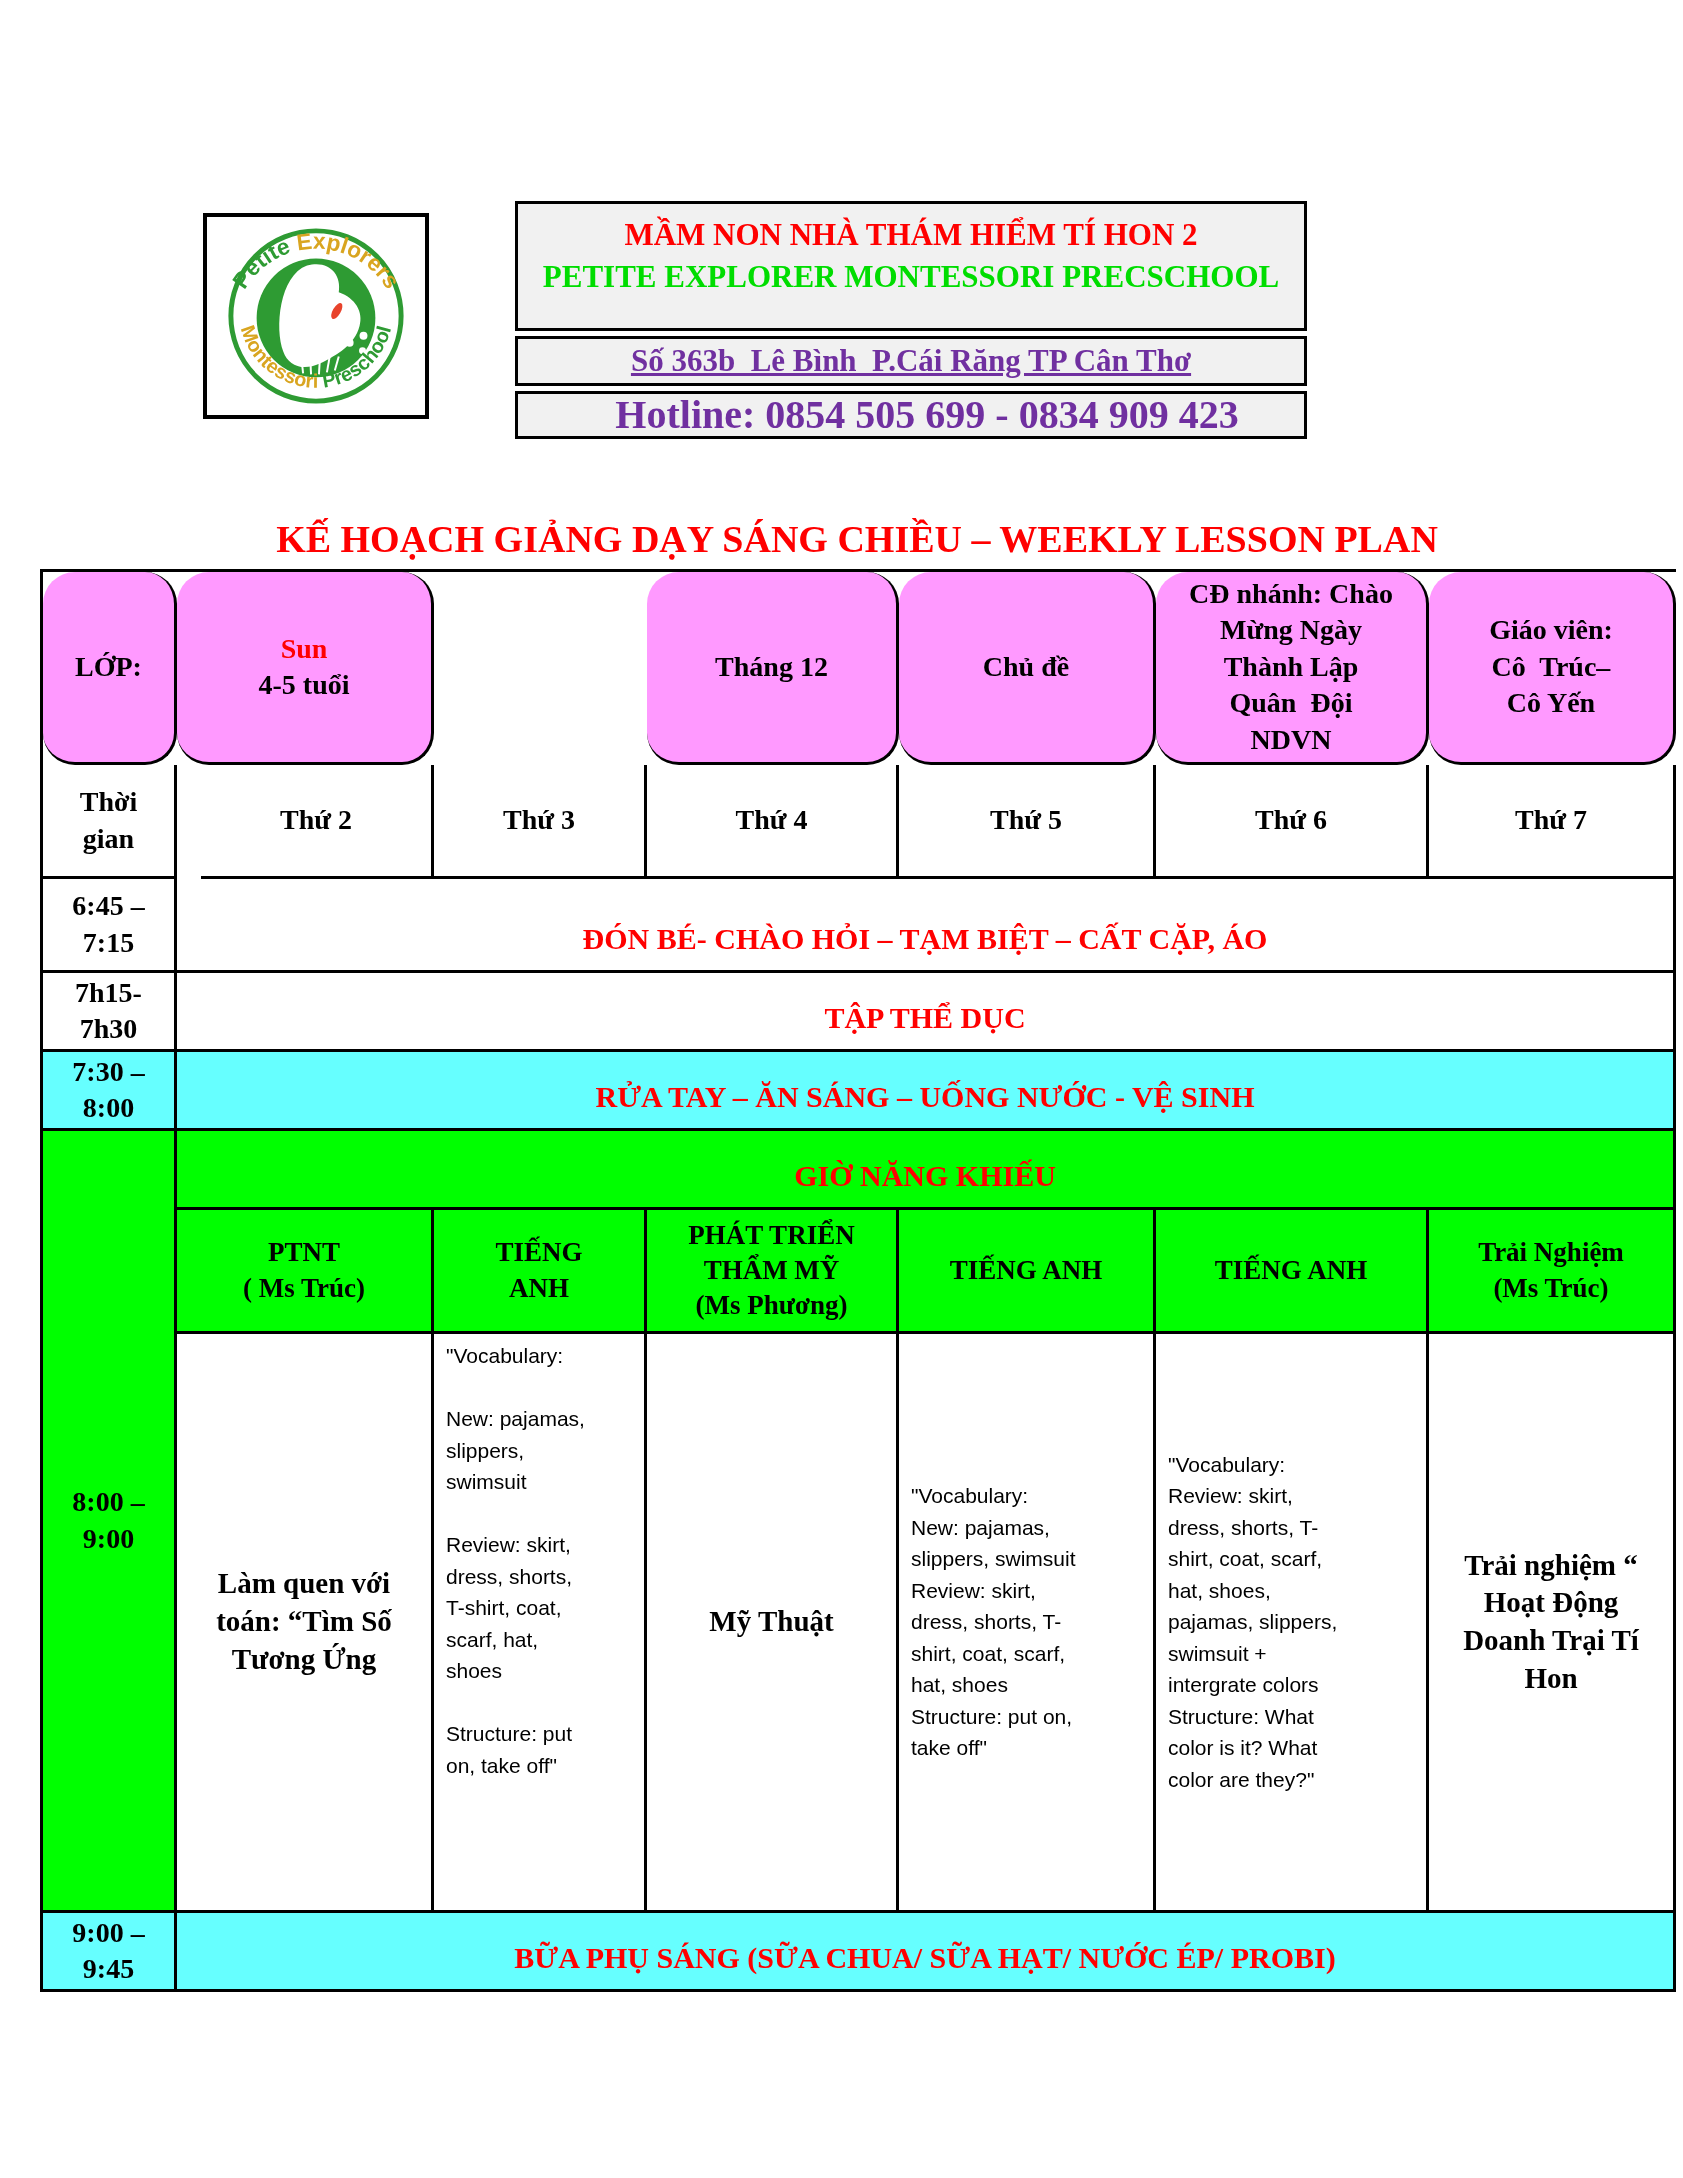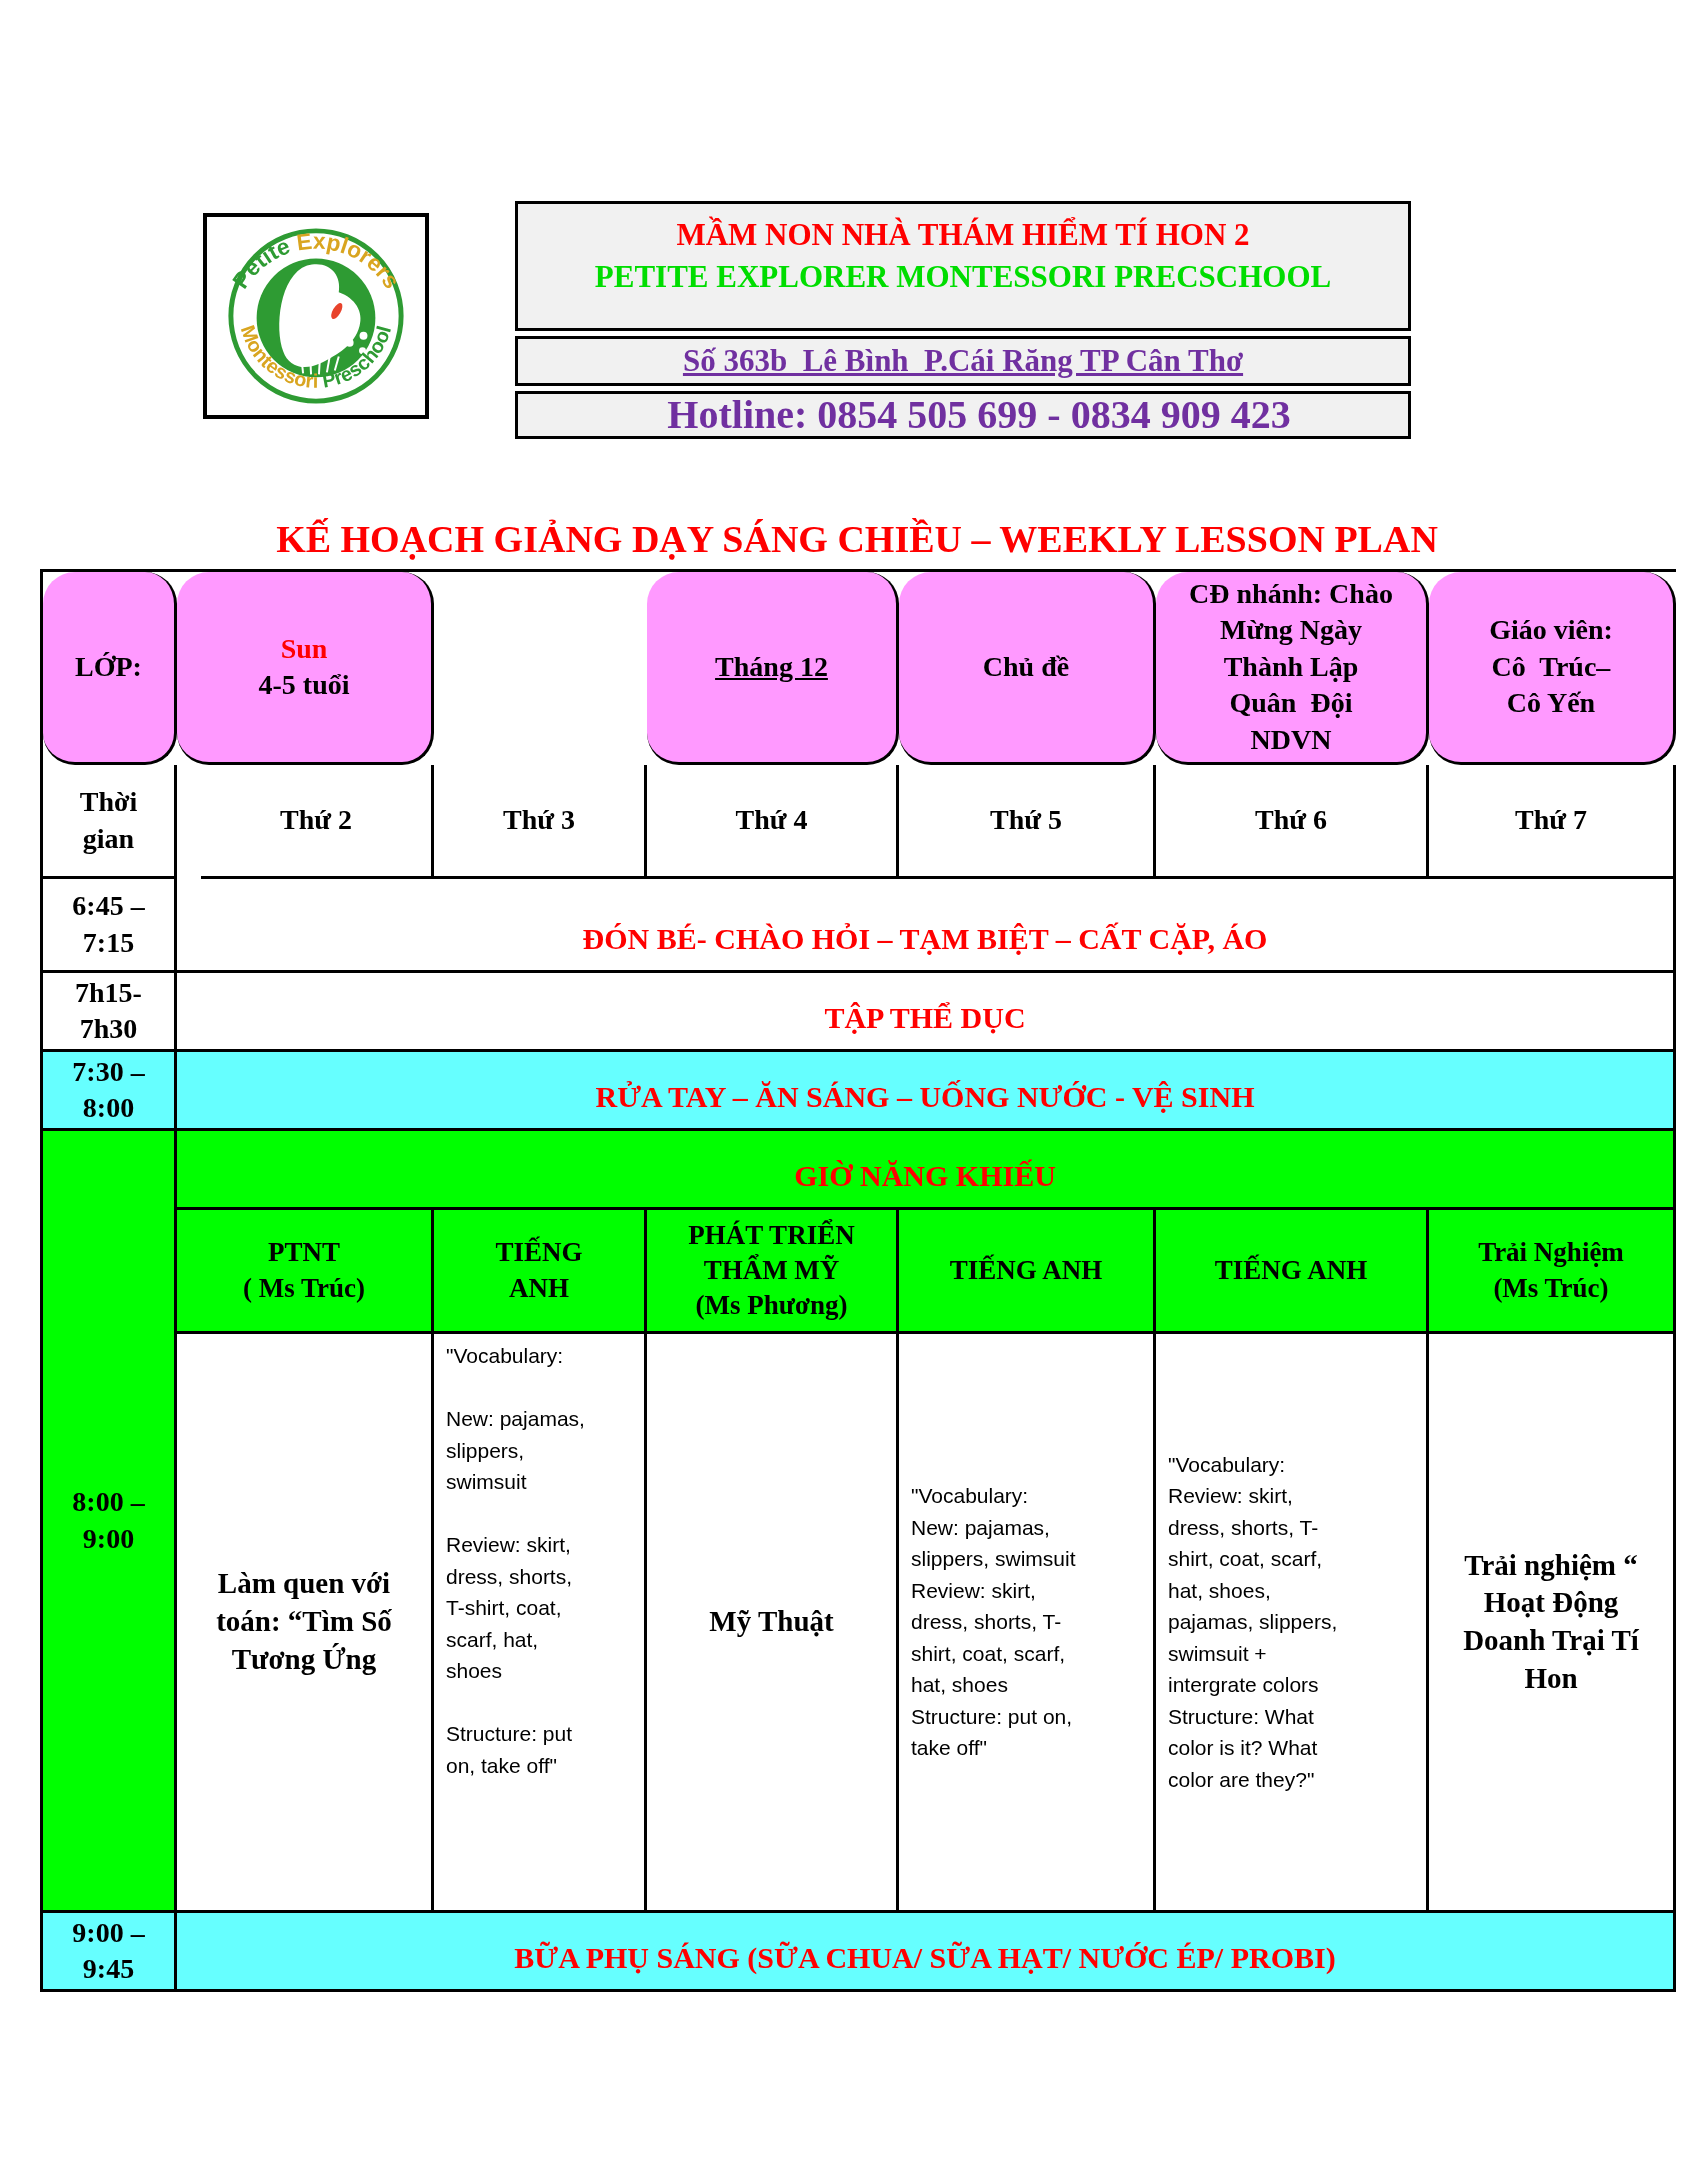--- a/index.html
+++ b/index.html
@@ -2,21 +2,21 @@
 <html><head>
 <meta charset="utf-8">
 <style>
   * { margin:0; padding:0; box-sizing:border-box; }
   html,body { width:1683px; height:2178px; background:#ffffff; position:relative;
               font-family:"Liberation Serif", serif; }
 
   
   .logo-box { position:absolute; left:203px; top:213px; width:226px; height:206px;
               border:4px solid #000; background:#fff; display:flex; align-items:center; justify-content:center; }
-  .hbox { position:absolute; left:515px; top:201px; width:896px; }
+  .hbox { position:absolute; left:515px; top:201px; width:792px; }
   .hsec { background:#f1f1f1; border:3px solid #000; text-align:center; font-weight:bold; }
   .hsec1 { height:130px; padding-top:10px; margin-bottom:5px; }
   .school-vi { font-size:31px; color:#ff0000; line-height:1.35; }
   .school-en { font-size:31px; color:#00dd00; line-height:1.35; }
   .hsec2 { height:50px; line-height:44px; margin-bottom:5px; color:#7030A0; font-size:31px;text-decoration:underline; }
   .hsec3 { height:48px; line-height:42px; color:#7030A0; font-size:40px;padding-left:32px; }
 
   .page-title { position:absolute; left:40px; top:517px; width:1634px; text-align:center;
                 font-size:38px; font-weight:bold; color:#ff0000; }
 
@@ -85,21 +85,21 @@
 
 <div class="page-title">KẾ HOẠCH GIẢNG DẠY SÁNG CHIỀU – WEEKLY LESSON PLAN</div>
 
 <div class="t">
 
   <div class="c pink" style="grid-row:1;grid-column:1;">LỚP:</div>
   <div class="c pink" style="grid-row:1;grid-column:2;">
     <span class="red">Sun</span>
     <span>4-5 tuổi</span>
   </div>
-  <div class="c pink" style="grid-row:1;grid-column:4;text-decoration:underline;">Tháng 12</div>
+  <div class="c pink" style="grid-row:1;grid-column:4;">Tháng 12</div>
   <div class="c pink" style="grid-row:1;grid-column:5;">Chủ đề</div>
   <div class="c pink" style="grid-row:1;grid-column:6;">CĐ nhánh: Chào
 Mừng Ngày
 Thành Lập
 Quân&nbsp; Đội
 NDVN</div>
   <div class="c pink" style="grid-row:1;grid-column:7;">Giáo viên:
 Cô&nbsp; Trúc–
 Cô Yến</div>
 

